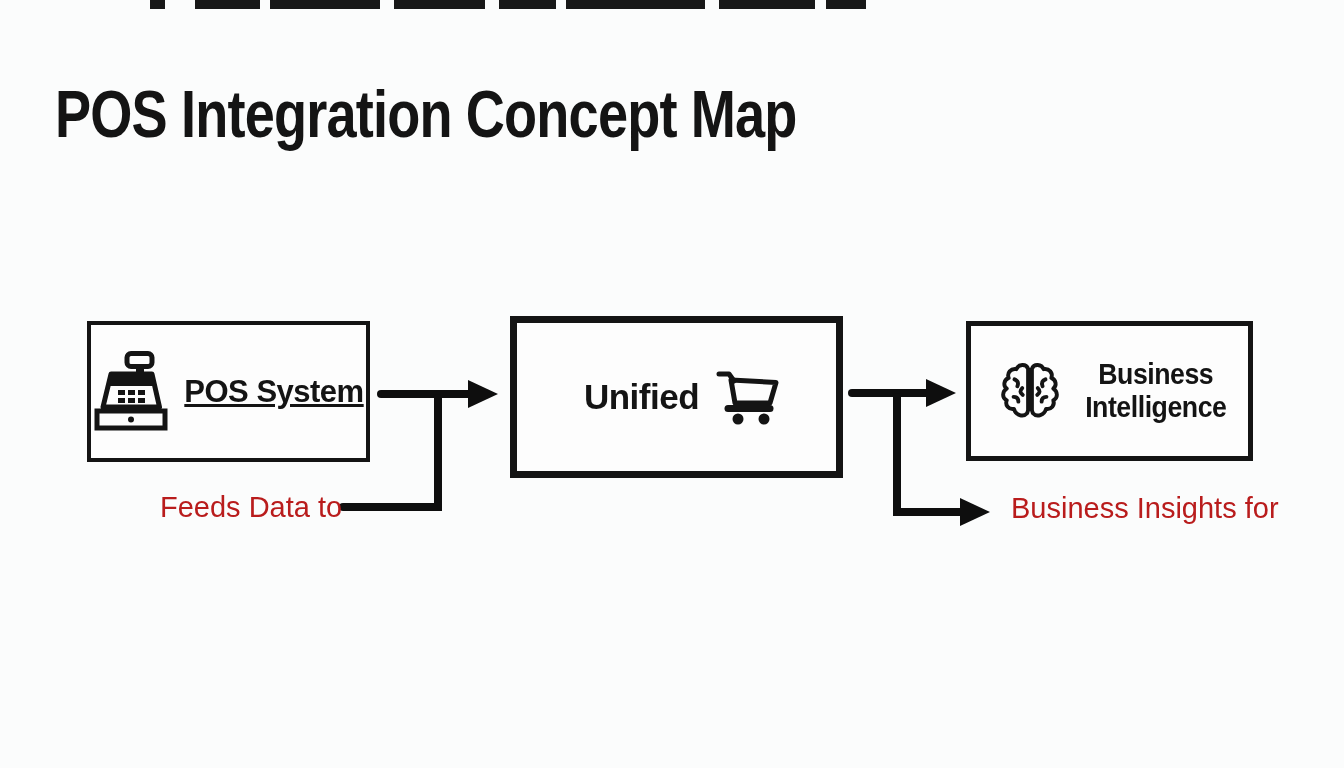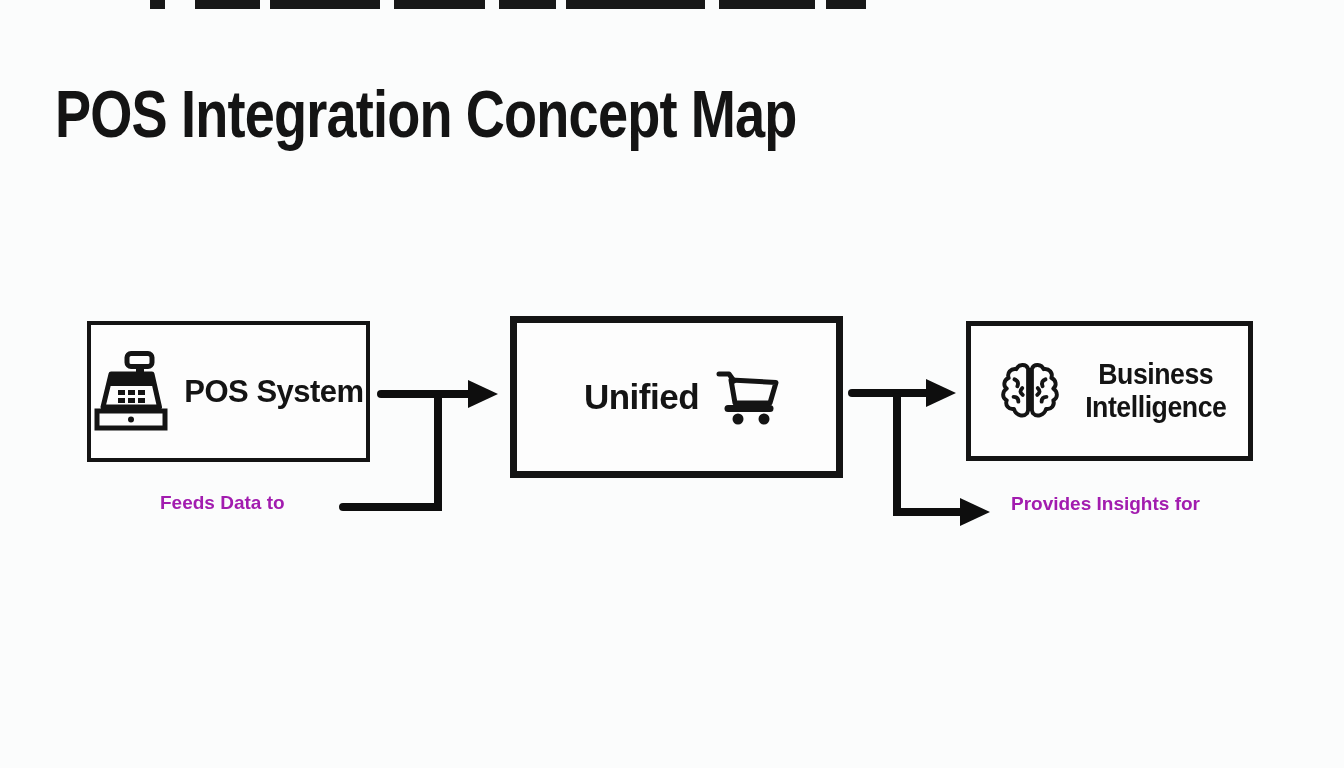--- a/index.html
+++ b/index.html
@@ -21,34 +21,34 @@
     font-size:66px;font-weight:800;color:#141414;letter-spacing:-1px;
     transform:scaleX(0.82);transform-origin:left top;white-space:nowrap;
   }
 
   
   .node{
     position:absolute;background:#fdfdfd;border:4px solid #141414;
     display:flex;align-items:center;justify-content:center;
     box-sizing:border-box;color:#141414;
   }
-  #node-pos{left:87px;top:321px;width:283px;height:141px;gap:15px;}
+  #node-pos{left:87px;top:321px;width:283px;height:141px;gap:15px;text-decoration:underline;}
   #node-unified{left:510px;top:316px;width:333px;height:162px;border-width:7px;gap:16px;padding-left:12px;}
   #node-bi{left:966px;top:321px;width:287px;height:140px;border-width:5px;gap:18px;padding-left:13px;}
 
   .node-label{font-weight:800;letter-spacing:-0.5px;line-height:1;white-space:nowrap;}
   #node-pos .node-label{font-size:31px;}
   #node-unified .node-label{font-size:35px;line-height:42px;text-align:center;}
   #node-bi .node-label{font-size:29px;line-height:33px;text-align:center;transform:scaleX(0.92);}
 
   .icon{flex:0 0 auto;display:block;}
 
   
   .edge-label{
-    position:absolute;font-size:19px;font-weight:700;color:#a21caf;
+    position:absolute;font-size:29px;font-weight:400;color:#b91c1c;
     line-height:1;white-space:nowrap;
   }
   #edge-label-left{left:160px;top:493px;}
   #edge-label-right{left:1011px;top:494px;}
 
   
   #connectors{position:absolute;left:0;top:0;pointer-events:none;}
   .conn{stroke:#0e0e0e;stroke-width:8;fill:none;stroke-linecap:round;}
   .head{fill:#0e0e0e;stroke:none;}
   .dash{fill:#181818;}
@@ -139,15 +139,15 @@
         </g>
       </g>
     </svg>
     <span class="node-label">
       <span>Business</span><br>
       <span>Intelligence</span>
     </span>
   </div>
 
   <span class="edge-label" id="edge-label-left">Feeds Data to</span>
-  <span class="edge-label" id="edge-label-right">Provides Insights for</span>
+  <span class="edge-label" id="edge-label-right">Business Insights for</span>
 
 </div>
 
 </body></html>

